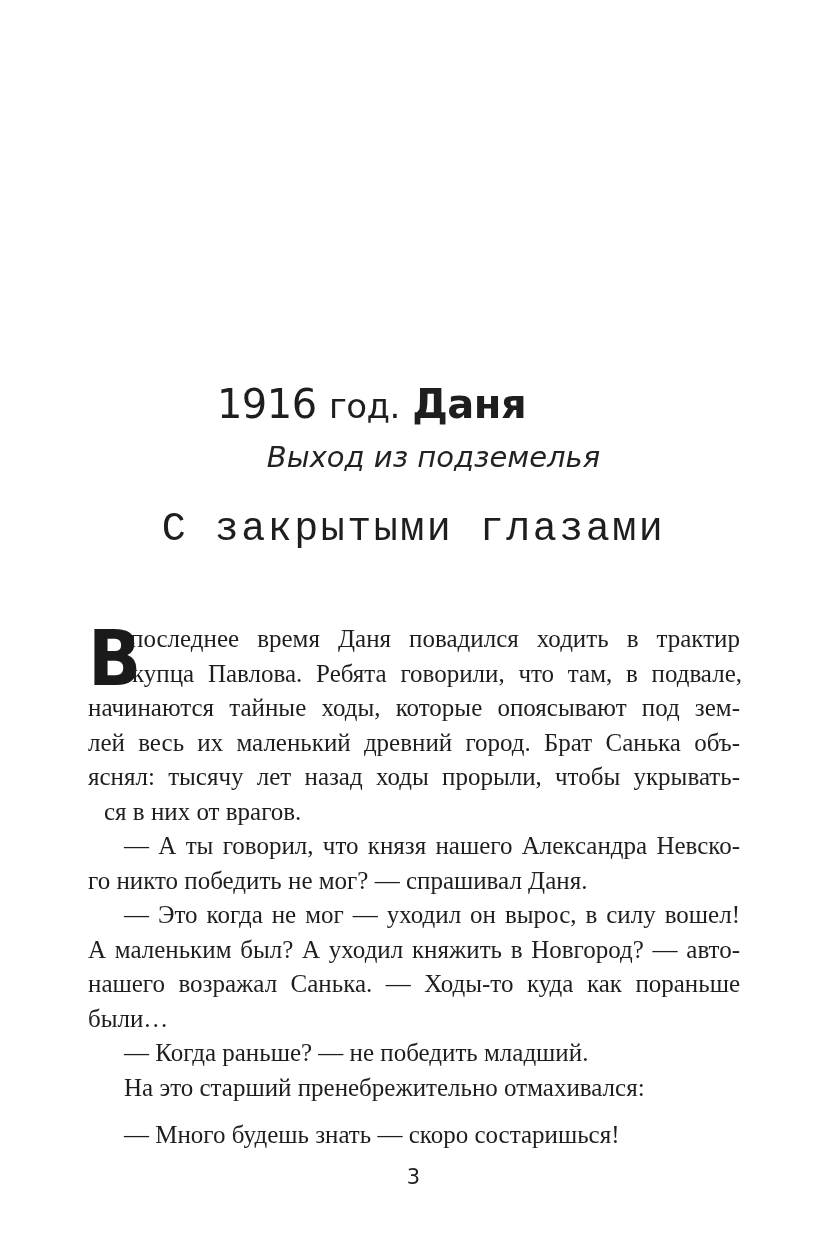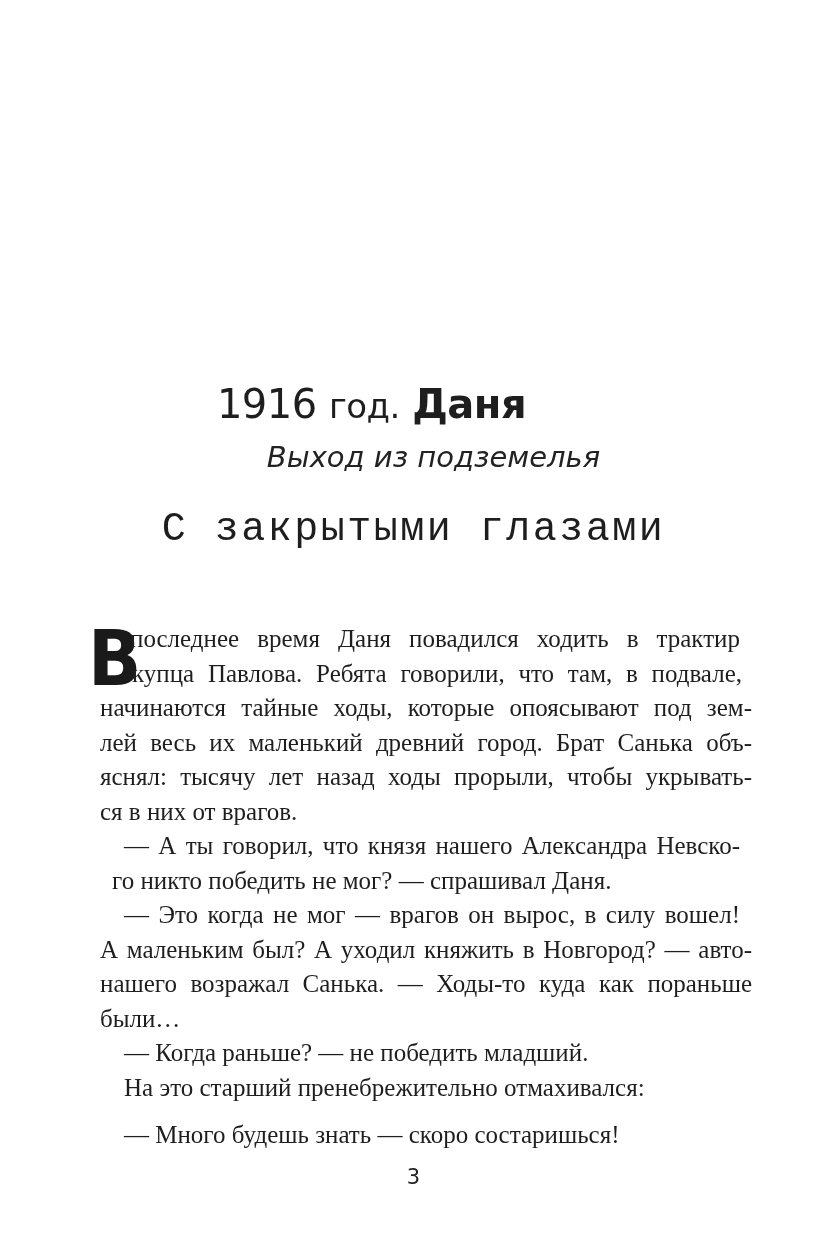--- a/index.html
+++ b/index.html
@@ -26,21 +26,21 @@
     position: absolute; left: 0; width: 827px; top: 503px;
     text-align: center; font-family: Liberation Mono, monospace;
     font-size: 40px; line-height: 54px; letter-spacing: 2.5px; color: #1e1e1e;
     font-weight: normal;
   }
   .body-text {
     position: absolute; left: 88px; width: 652px; top: 622px;
     font-family: "Liberation Serif", serif; font-size: 25px; color: #1e1e1e;
   }
   .line {
-    position: absolute; left: 12px; white-space: nowrap; height: 34px; line-height: 34px;
+    position: absolute; left: 0; white-space: nowrap; height: 34px; line-height: 34px;
   }
   .line.justify { width: 652px; text-align: justify; text-align-last: justify; }
   .drop-cap {
     position: absolute; left: 0; top: 4px;
     font-family: "DejaVu Sans", sans-serif; font-weight: bold;
     font-size: 76px; line-height: 66px; color: #1a1a1a;
     transform: scaleX(0.92); transform-origin: left top;
   }
   .page-number {
     position: absolute; left: 0; width: 827px; top: 1165px;
@@ -64,24 +64,24 @@
 </div>
 
 <div class="body-text">
   <div class="drop-cap">В</div>
 
   <div class="line" style="top:0px; left:42px; width:610px; text-align:justify; text-align-last:justify;">последнее время Даня повадился ходить в трактир</div>
   <div class="line" style="top:35px; left:44px; width:610px; text-align:justify; text-align-last:justify;">купца Павлова. Ребята говорили, что там, в подвале,</div>
   <div class="line justify" style="top:69px;">начинаются тайные ходы, которые опоясывают под зем-</div>
   <div class="line justify" style="top:104px;">лей весь их маленький древний город. Брат Санька объ-</div>
   <div class="line justify" style="top:138px;">яснял: тысячу лет назад ходы прорыли, чтобы укрывать-</div>
-  <div class="line" style="top:173px;">ся в них от врагов.</div>
+  <div class="line" style="top:173px;margin-left:16px;">ся в них от врагов.</div>
   <div class="line" style="top:207px; left:36px; width:616px; text-align:justify; text-align-last:justify;">— А ты говорил, что князя нашего Александра Невско-</div>
-  <div class="line" style="top:242px;margin-left:12px;">го никто победить не мог? — спрашивал Даня.</div>
-  <div class="line" style="top:276px; left:36px; width:616px; text-align:justify; text-align-last:justify;">— Это когда не мог — врагов он вырос, в силу вошел!</div>
+  <div class="line" style="top:242px;">го никто победить не мог? — спрашивал Даня.</div>
+  <div class="line" style="top:276px; left:36px; width:616px; text-align:justify; text-align-last:justify;">— Это когда не мог — уходил он вырос, в силу вошел!</div>
   <div class="line justify" style="top:311px;">А маленьким был? А уходил княжить в Новгород? — авто-</div>
   <div class="line justify" style="top:345px;">нашего возражал Санька. — Ходы-то куда как пораньше</div>
   <div class="line" style="top:380px;">были…</div>
   <div class="line" style="top:414px; left:36px;">— Когда раньше? — не победить младший.</div>
   <div class="line" style="top:449px; left:36px;">На это старший пренебрежительно отмахивался:</div>
   <div class="line" style="top:496px; left:36px;">— Много будешь знать — скоро состаришься!</div>
 </div>
 
 <div class="page-number">3</div>
 

